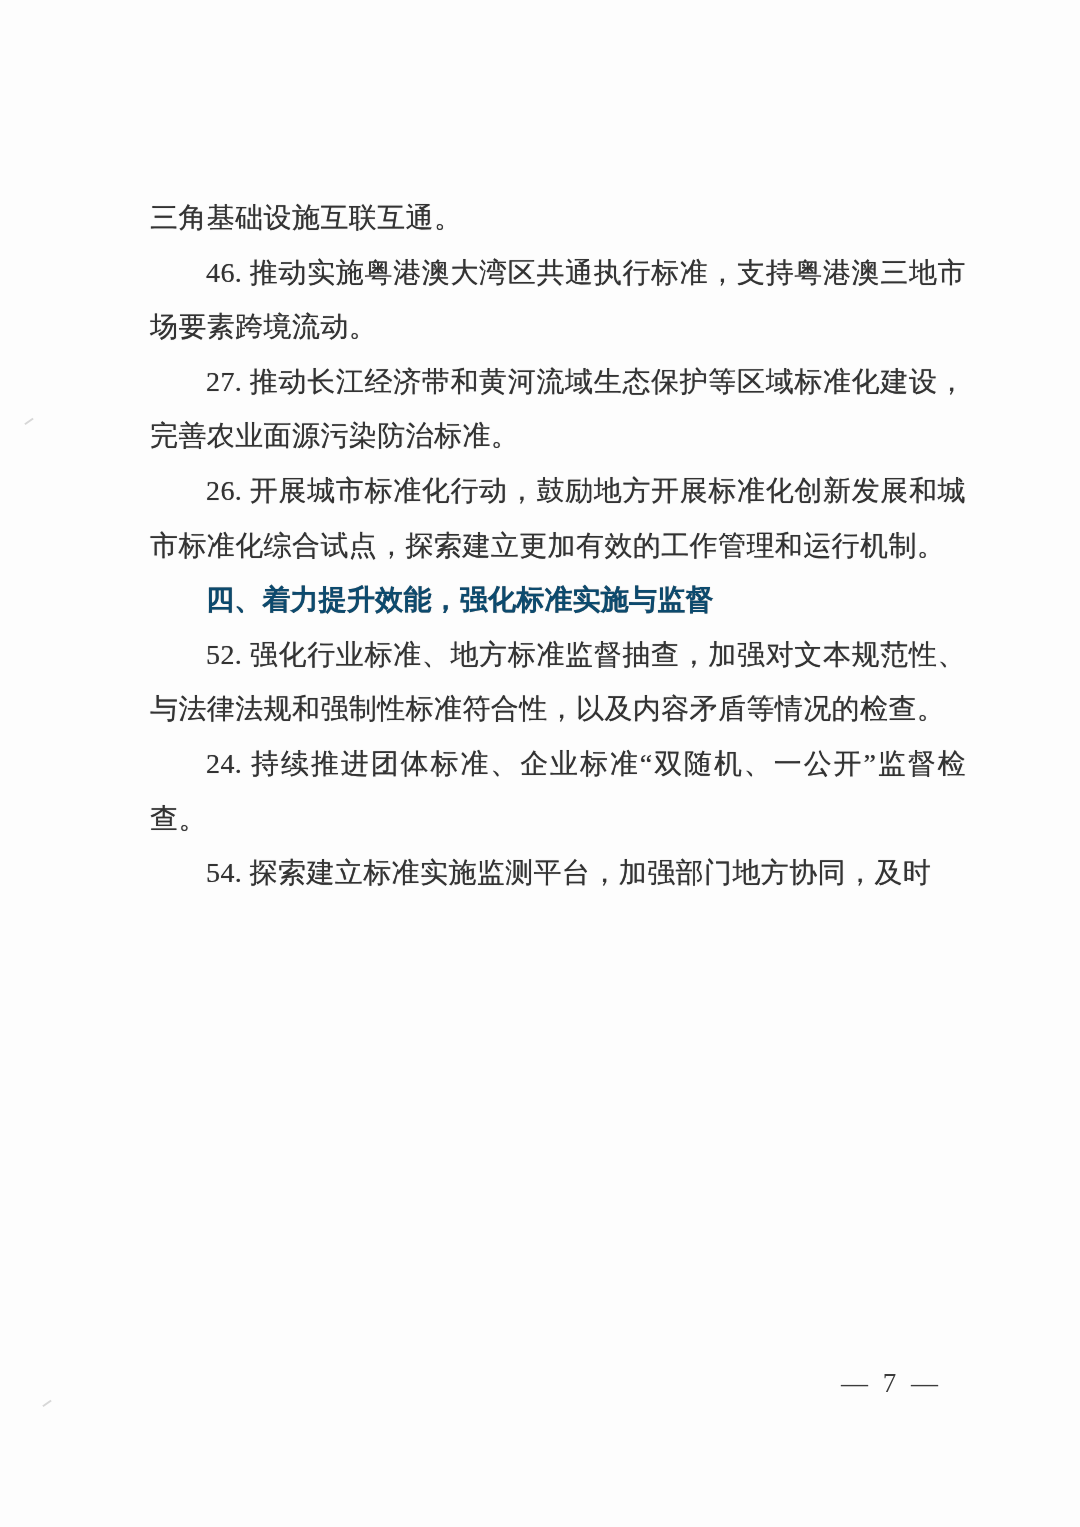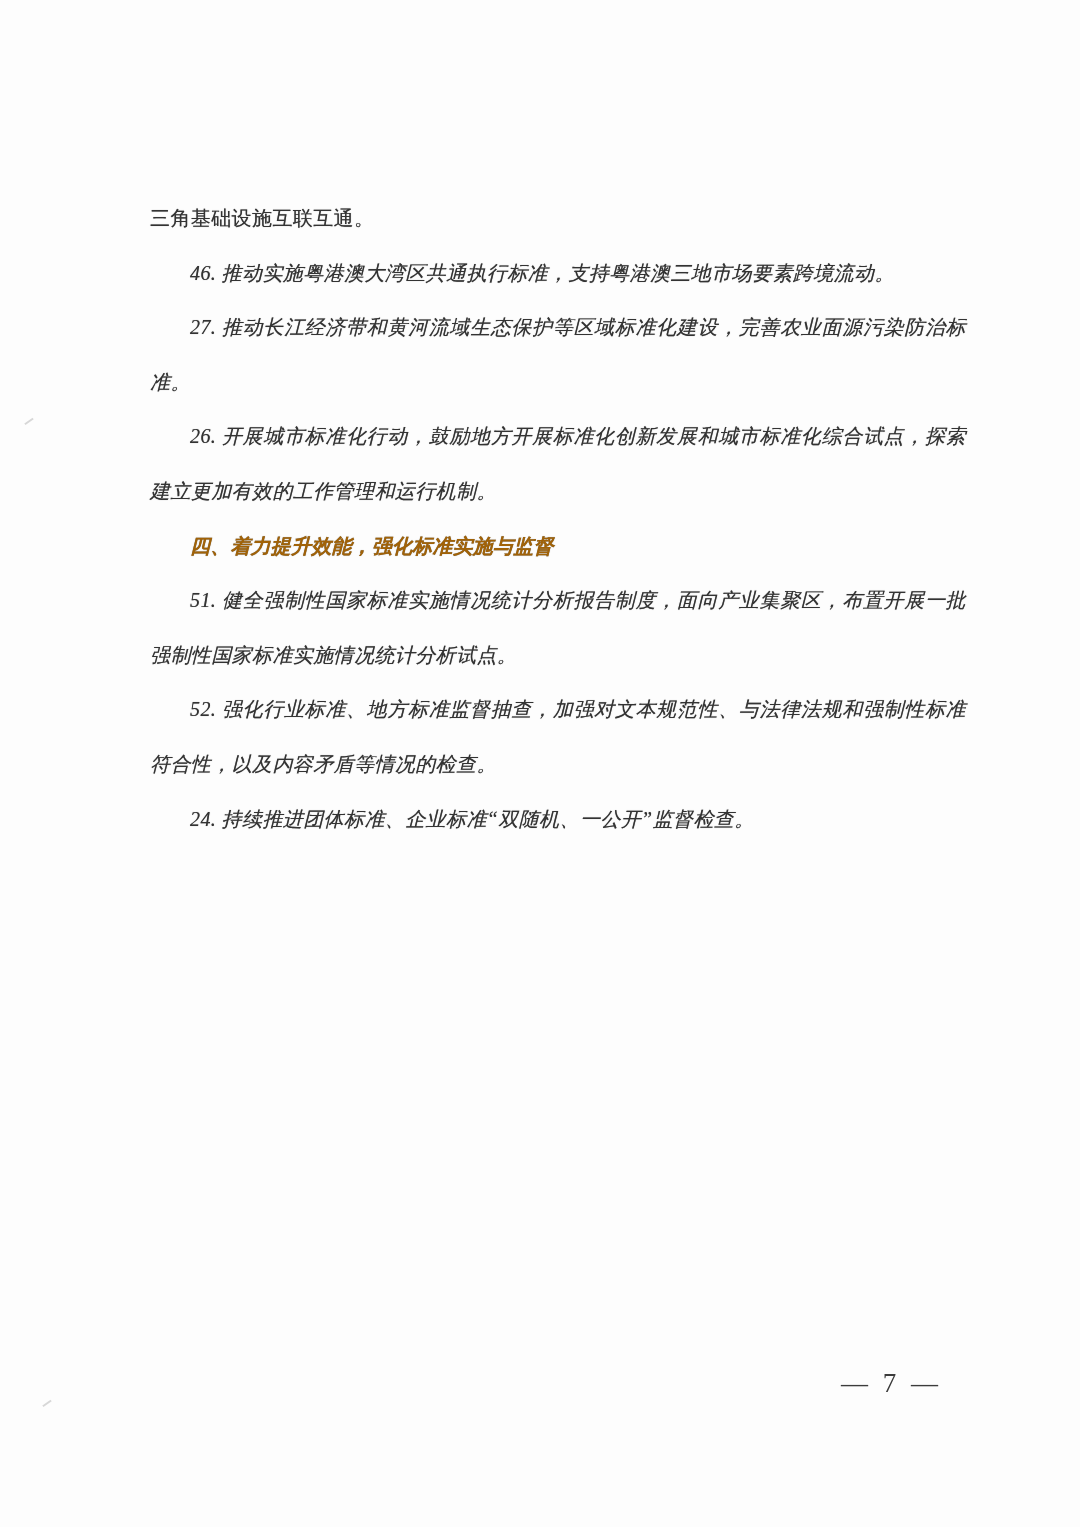--- a/index.html
+++ b/index.html
@@ -18,38 +18,37 @@
     position: absolute;
     inset: 0;
     background: #fdfdfd;
   }
   .text-block {
     position: absolute;
     left: 150px;
     top: 191px;
     width: 816px;
     color: #333333;
-    font-size: 20px;
+    font-size: 28px;
     line-height: 54.6px;
     text-shadow: 0 0 0.7px rgba(60,60,60,0.75);
   }
   .text-block p {
     margin: 0;
     text-align: justify;
     text-justify: inter-character;
     letter-spacing: 0.4px;
   }
   p.indent {
     text-indent: 2em;
-    font-style: italic;
   }
   p.heading {
     font-family: "Liberation Sans", "DejaVu Sans", sans-serif;
     font-weight: bold;
-    color: #a16207;
+    color: #0c4a6e;
     letter-spacing: 0.2px;
   }
   .footer-pagenum {
     position: absolute;
     top: 1368px;
     right: 138px;
     font-size: 27px;
     color: #3c3c3c;
     letter-spacing: 4px;
     font-family: "Liberation Serif", "DejaVu Serif", serif;
@@ -69,23 +68,23 @@
 <body>
 
 <div class="page">
 
   <div class="text-block">
     <p class="no-indent">三角基础设施互联互通。</p>
     <p class="indent">46. 推动实施粤港澳大湾区共通执行标准，支持粤港澳三地市场要素跨境流动。</p>
     <p class="indent">27. 推动长江经济带和黄河流域生态保护等区域标准化建设，完善农业面源污染防治标准。</p>
     <p class="indent">26. 开展城市标准化行动，鼓励地方开展标准化创新发展和城市标准化综合试点，探索建立更加有效的工作管理和运行机制。</p>
     <p class="indent heading">四、着力提升效能，强化标准实施与监督</p>
-    <p class="indent">51. 健全强制性国家标准实施情况统计分析报告制度，面向产业集聚区，布置开展一批强制性国家标准实施情况统计分析试点。</p>
     <p class="indent">52. 强化行业标准、地方标准监督抽查，加强对文本规范性、与法律法规和强制性标准符合性，以及内容矛盾等情况的检查。</p>
     <p class="indent">24. 持续推进团体标准、企业标准“双随机、一公开”监督检查。</p>
+    <p class="indent">54. 探索建立标准实施监测平台，加强部门地方协同，及时</p>
   </div>
 
   <div class="footer-pagenum">— 7 —</div>
 
   <div class="scan-mark m1"></div>
   <div class="scan-mark m2"></div>
 
 </div>
 
 </body></html>

